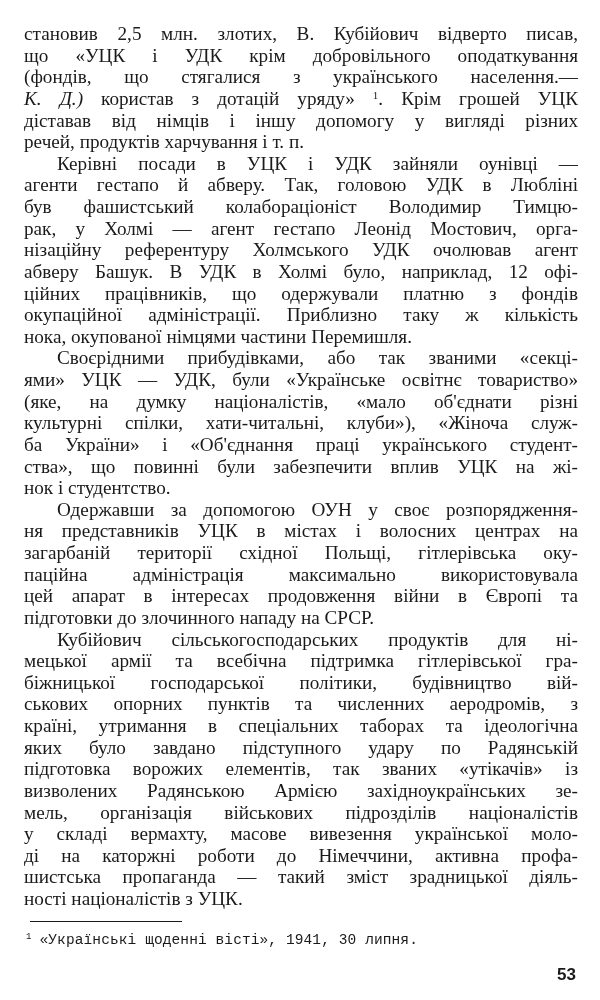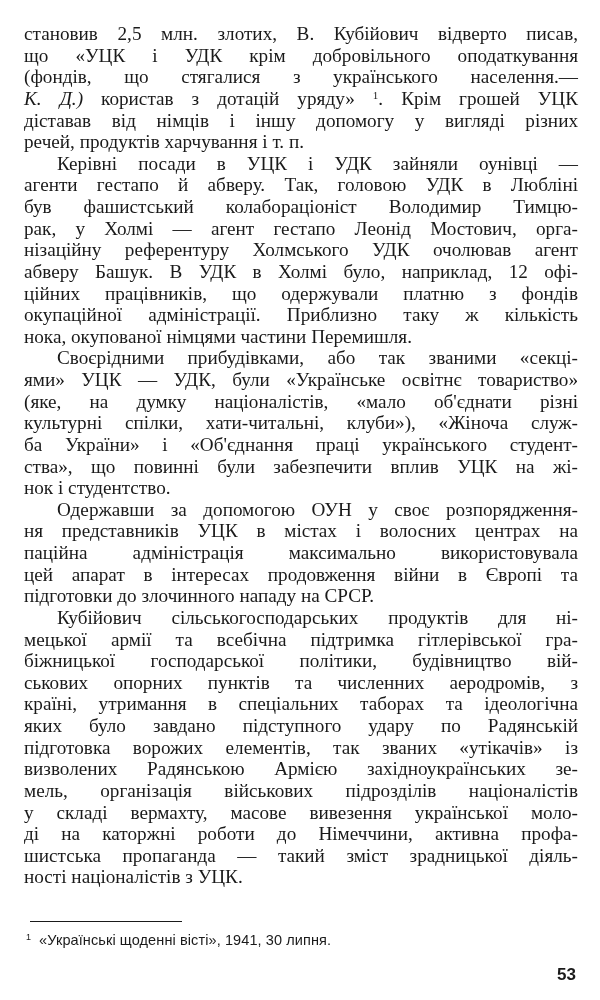--- a/index.html
+++ b/index.html
@@ -19,21 +19,21 @@
   .para .line.last { text-align-last: left; }
   .para .line.indent { padding-left: 33px; }
   .line span.ital { font-style: italic; }
   sup.fnref { font-size: 11px; vertical-align: 6px; line-height: 0; }
   .footnote-rule {
     position: absolute; left: 30px; top: 921px; width: 152px; height: 0;
     border-top: 1.5px solid #1a1a1a;
   }
   .footnote {
     position: absolute; left: 26px; top: 931px;
-    font-family: Liberation Sans, sans-serif; font-size: 14.5px; line-height: 18px;
+    font-family: Liberation Mono, monospace; font-size: 14.5px; line-height: 18px;
     letter-spacing: 0.1px;
   }
   .footnote sup { font-size: 9px; vertical-align: 5px; margin-right: 8px; line-height: 0; }
   .page-number {
     position: absolute; left: 557px; top: 965px;
     font-family: "Liberation Sans", sans-serif; font-weight: bold; font-size: 17px; text-align: right;
   }
 </style>
 </head>
 <body>
@@ -63,20 +63,21 @@
       <span class="line">ями» УЦК — УДК, були «Українське освітнє товариство»</span>
       <span class="line">(яке, на думку націоналістів, «мало об'єднати різні</span>
       <span class="line">культурні спілки, хати-читальні, клуби»), «Жіноча служ-</span>
       <span class="line">ба України» і «Об'єднання праці українського студент-</span>
       <span class="line">ства», що повинні були забезпечити вплив УЦК на жі-</span>
       <span class="line last">нок і студентство.</span>
     </div>
     <div class="para">
       <span class="line indent">Одержавши за допомогою ОУН у своє розпорядження-</span>
       <span class="line">ня представників УЦК в містах і волосних центрах на</span>
+      <span class="line">загарбаній території східної Польщі, гітлерівська оку-</span>
       <span class="line">паційна адміністрація максимально використовувала</span>
       <span class="line">цей апарат в інтересах продовження війни в Європі та</span>
       <span class="line last">підготовки до злочинного нападу на СРСР.</span>
     </div>
     <div class="para">
       <span class="line indent">Кубійович сільськогосподарських продуктів для ні-</span>
       <span class="line">мецької армії та всебічна підтримка гітлерівської гра-</span>
       <span class="line">біжницької господарської політики, будівництво вій-</span>
       <span class="line">ськових опорних пунктів та численних аеродромів, з</span>
       <span class="line">країні, утримання в спеціальних таборах та ідеологічна</span>

